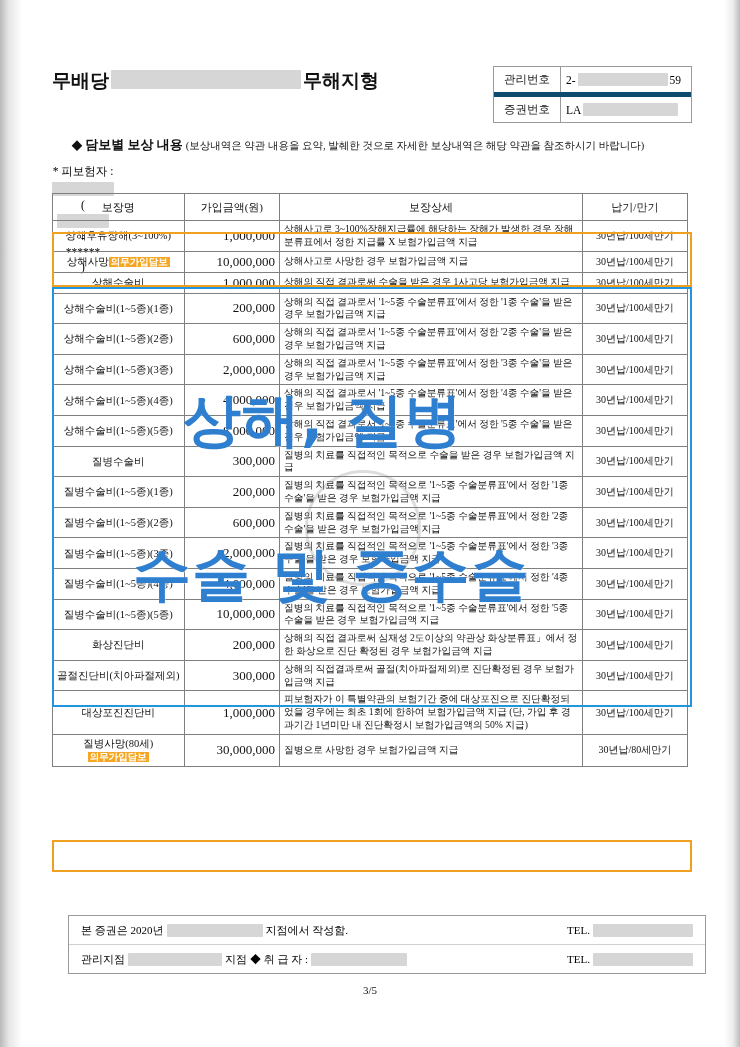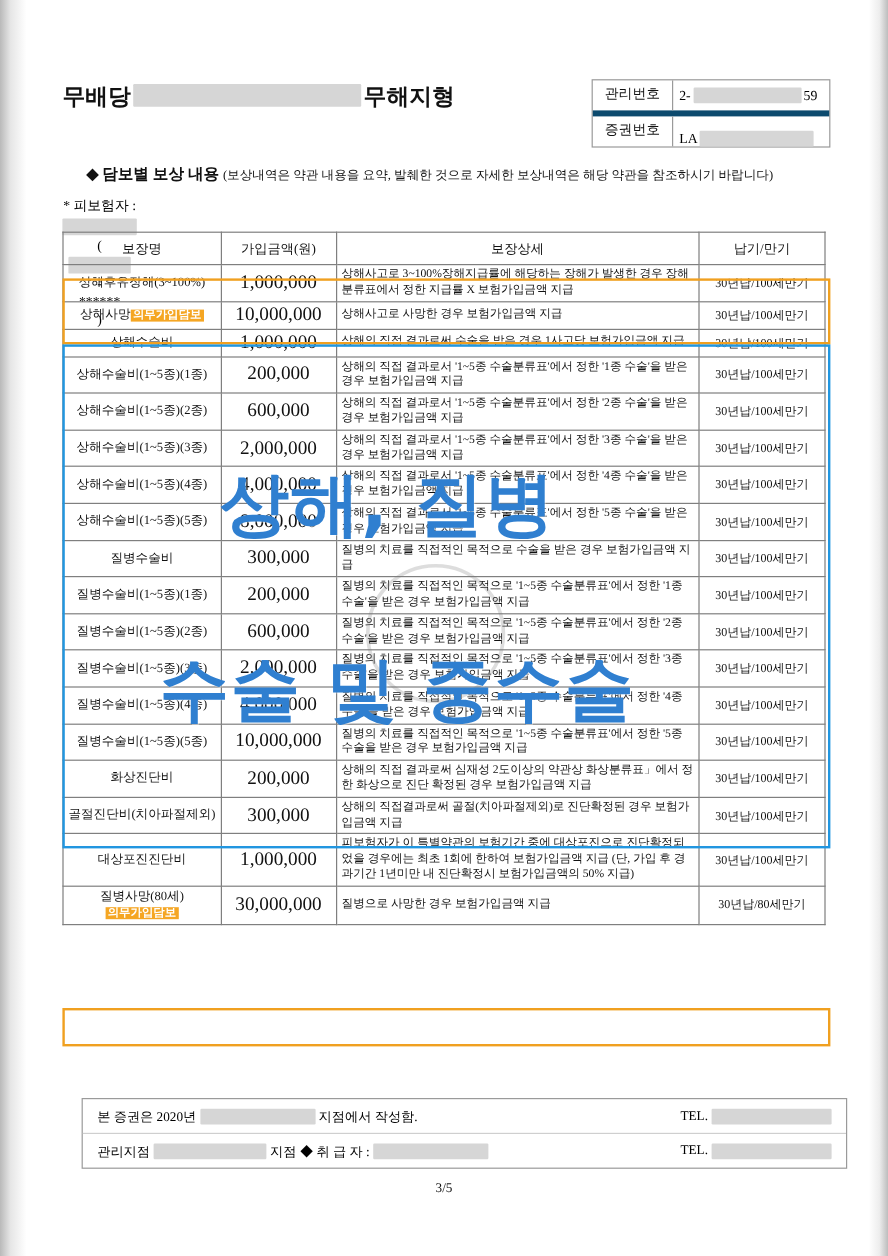--- a/index.html
+++ b/index.html
@@ -80,21 +80,21 @@
     width: 197px;
     border: 1px solid #9a9a9a;
     font-size: 11px;
   }
   .infobox .row {
     display: flex;
     align-items: center;
     height: 25px;
     border-bottom: 5px solid #0c4a6e;
   }
-  .infobox .row:last-child { border-bottom: none; align-items: flex-end; }
+  .infobox .row:last-child { border-bottom: none; }
   .infobox .lbl {
     width: 66px;
     text-align: center;
     border-right: 1px solid #9a9a9a;
     height: 100%;
     line-height: 25px;
     font-size: 11.5px;
     color: #111;
   }
   .infobox .val {
@@ -153,23 +153,23 @@
   }
   td.c-name {
     width: 126px;
     text-align: center;
     font-size: 10.5px;
     position: relative;
     line-height: 1.25;
   }
   td.c-amt {
     width: 88px;
-    text-align: center;
+    text-align: right;
     padding-right: 6px;
-    font-size: 16px;
+    font-size: 13px;
     margin-left: 12px;
   }
   td.c-desc {
     width: 308px;
     text-align: left;
     font-size: 9.7px;
     line-height: 1.32;
     padding: 3px 5px;
   }
   td.c-term {

